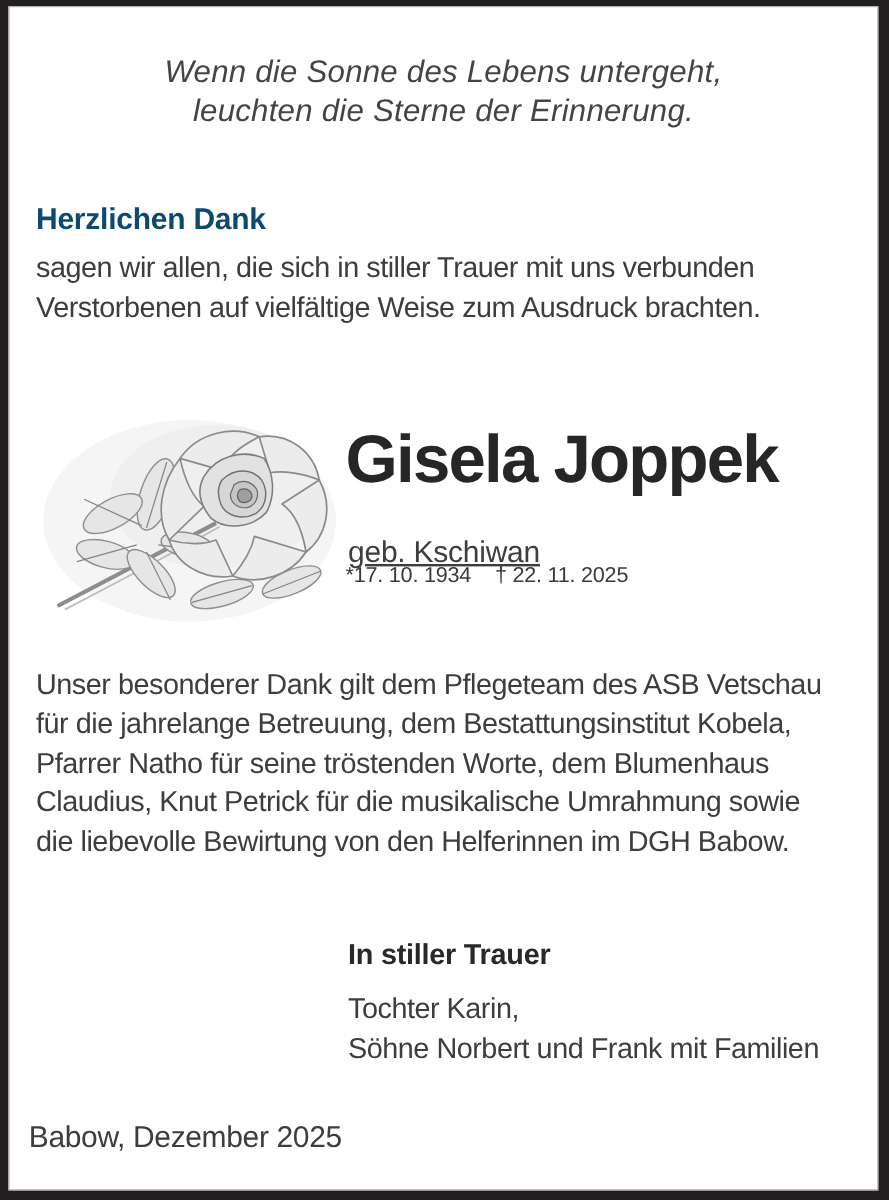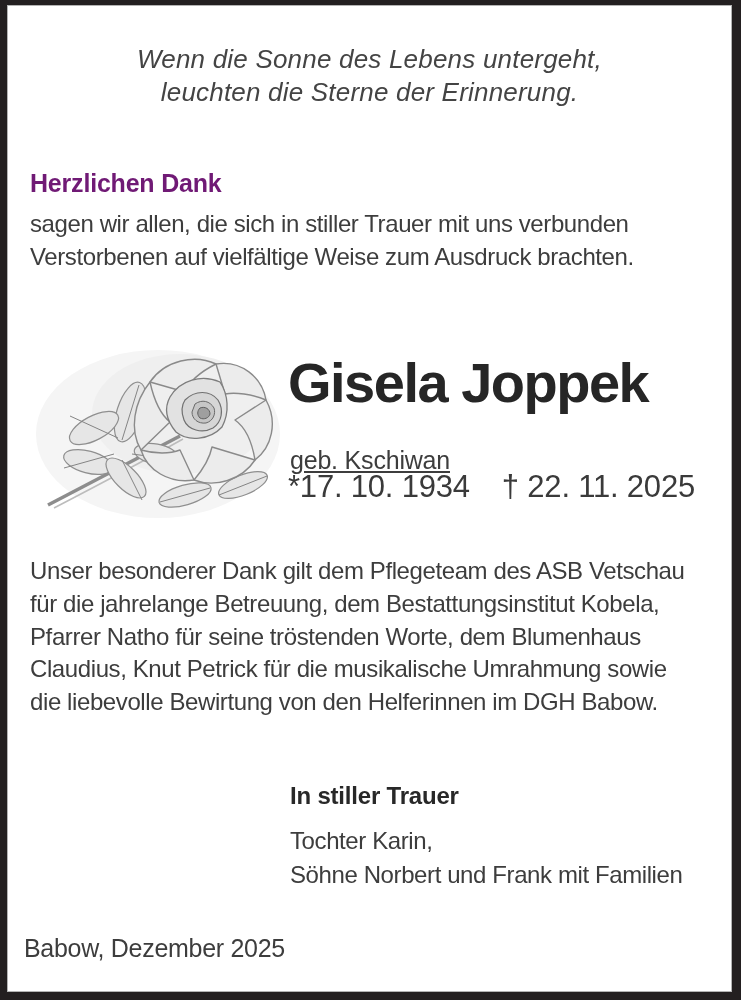--- a/index.html
+++ b/index.html
@@ -33,21 +33,21 @@
     font-size: 26px;
     line-height: 33px;
     color: #444444;
     letter-spacing: 0.2px;
   }
 
   .ack { position: absolute; left: 23px; top: 164px; }
   .ack-heading {
     font-weight: bold;
     font-size: 25px;
-    color: #701a75;
+    color: #0c4a6e;
     margin-bottom: 10px;
     letter-spacing: -0.2px;
   }
   .body-lines {
     font-size: 24px;
     line-height: 32.5px;
     letter-spacing: -0.4px;
     color: #3d3d3d;
     white-space: nowrap;
   }
@@ -72,25 +72,25 @@
     position: absolute;
     left: 283px; top: 441px;
     font-size: 25px;
     letter-spacing: -0.2px;
     color: #3d3d3d;
     text-decoration: underline;
   }
   .dates {
     position: absolute;
     left: 281px; top: 464px;
-    font-size: 31px;
+    font-size: 18px;
     letter-spacing: -0.2px;
     color: #3a3a3a;
     display: flex;
-    gap: 32px;
+    gap: 20px;
     white-space: nowrap;
   }
 
   .gratitude { position: absolute; left: 23px; top: 550px; }
   .gratitude .body-lines { line-height: 32.8px; }
 
   .mourning { position: absolute; left: 283px; top: 777px; }
   .mourning-heading {
     font-weight: bold;
     font-size: 24px;

